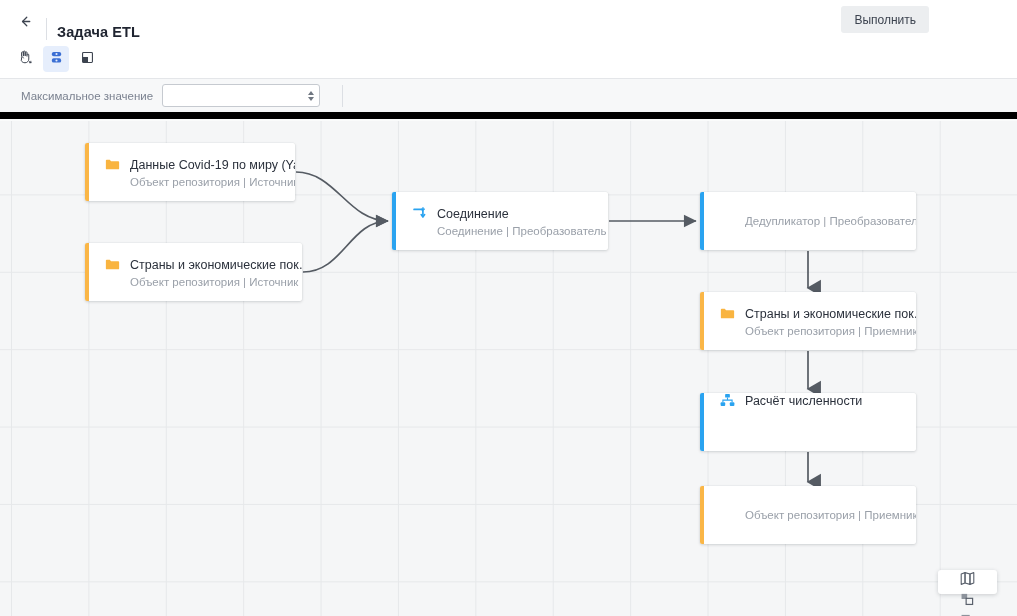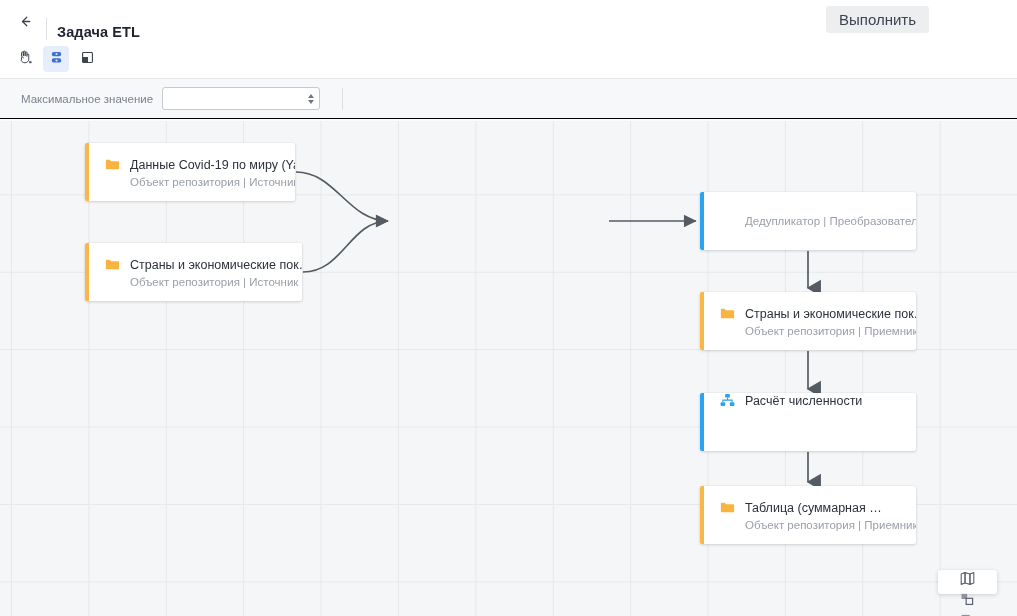--- a/index.html
+++ b/index.html
@@ -25,21 +25,21 @@
   .vsep {
     width: 1px; height: 22px; background: #dcdfe4; margin: 0 10px 0 4px;
   }
   .page-title {
     font-size: 14.5px; font-weight: bold; color: #1f2430; letter-spacing: .1px;
   }
   .run-btn {
     position: absolute; right: 9px; top: 6px;
     height: 27px; padding: 0 13px;
     background: #eceef0; border: none; border-radius: 3px;
-    font-family: inherit; font-size: 15px; color: #3d4450;
+    font-family: inherit; font-size: 12px; color: #3d4450;
     cursor: pointer;
   }
 
   
   .toolstrip {
     position: absolute; top: 40px; left: 0;
     width: 1017px; height: 39px;
     background: #ffffff;
     border-bottom: 1px solid #e4e6e9;
     display: flex; align-items: center; padding-left: 12px;
@@ -49,21 +49,21 @@
     display: flex; align-items: center; justify-content: center;
     border-radius: 4px; cursor: pointer;
   }
   .tool.active { background: #e6eefc; }
 
   
   .parambar {
     position: absolute; top: 79px; left: 0;
     width: 1017px; height: 40px;
     background: #f7f8f9;
-    border-bottom: 1px solid #000000;
+    border-bottom: 7px solid #000000;
     display: flex; align-items: center;
   }
   .param-group { display: flex; align-items: center; }
   .param-label {
     font-size: 11.5px; color: #7b8290; margin-left: 21px; margin-right: 9px;
     white-space: nowrap;
   }
   .param-field {
     position: relative;
     width: 158px; height: 23px;
@@ -264,20 +264,34 @@
       <span class="node-icon">
         <svg width="17" height="17" viewBox="0 0 20 20">
             <path d="M2.2 5.4a1 1 0 0 1 1-1h3.6l1.5 1.7h8.5a1 1 0 0 1 1 1v7.5a1 1 0 0 1-1 1H3.2a1 1 0 0 1-1-1z" fill="#f9b440"></path>
           </svg>
       </span>
       <span class="node-title">Страны и экономические пок…</span>
     </div>
     <div class="node-sub">Объект репозитория | Источник</div>
   </div>
 
+  <div class="node tr" style="left:392px; top:73px; width:216px; height:58px;">
+    <span class="accent"></span>
+    <div class="node-head">
+      <span class="node-icon">
+        <svg width="17" height="17" viewBox="0 0 20 20" fill="none">
+          <path d="M3.6 5.2h8.2c1.6 0 2.2 1 2.2 2.3v5.3" stroke="#2aa3f0" stroke-width="2" stroke-linecap="round" stroke-linejoin="round"></path>
+          <path d="M14.1 3.2v3.4M12.4 4.9h3.4" stroke="#2aa3f0" stroke-width="1.6" stroke-linecap="round"></path>
+          <path d="M11.9 11.2l2.1 3 2.1-3" stroke="#2aa3f0" stroke-width="1.8" stroke-linecap="round" stroke-linejoin="round"></path>
+        </svg>
+      </span>
+      <span class="node-title">Соединение</span>
+    </div>
+    <div class="node-sub">Соединение | Преобразователь</div>
+  </div>
 
   <div class="node tr" style="left:700px; top:73px; width:216px; height:58px;">
     <span class="accent"></span>
     <div class="node-sub">Дедупликатор | Преобразователь</div>
   </div>
 
   <div class="node sink" style="left:700px; top:173px; width:216px; height:58px;">
     <span class="accent"></span>
     <div class="node-head">
       <span class="node-icon">
@@ -301,28 +315,20 @@
           <path d="M10 6.5v3M4.6 12.2V9.5h10.8v2.7" stroke="#2aa3f0" stroke-width="1.3"></path>
         </svg>
       </span>
       <span class="node-title">Расчёт численности</span>
     </div>
     <div class="node-sub">Пользовательский | Преобразова…</div>
   </div>
 
   <div class="node sink" style="left:700px; top:367px; width:216px; height:58px;">
     <span class="accent"></span>
-    <div class="node-head">
-      <span class="node-icon">
-        <svg width="17" height="17" viewBox="0 0 20 20">
-            <path d="M2.2 5.4a1 1 0 0 1 1-1h3.6l1.5 1.7h8.5a1 1 0 0 1 1 1v7.5a1 1 0 0 1-1 1H3.2a1 1 0 0 1-1-1z" fill="#f9b440"></path>
-          </svg>
-      </span>
-      <span class="node-title">Таблица (суммарная …</span>
-    </div>
     <div class="node-sub">Объект репозитория | Приемник</div>
   </div>
 
   <div class="zoombar">
     <div class="zbtn">
       <span>
         <svg width="17" height="17" viewBox="0 0 20 20" fill="none">
           <path d="M2.6 4.6l4.5-1.5v12.3l-4.5 1.5z" stroke="#5a616c" stroke-width="1.3" stroke-linejoin="round"></path>
           <path d="M7.1 3.1l5.8 1.5v12.3l-5.8-1.5z" stroke="#5a616c" stroke-width="1.3" stroke-linejoin="round"></path>
           <path d="M12.9 4.6l4.5-1.5v12.3l-4.5 1.5z" stroke="#5a616c" stroke-width="1.3" stroke-linejoin="round"></path>

